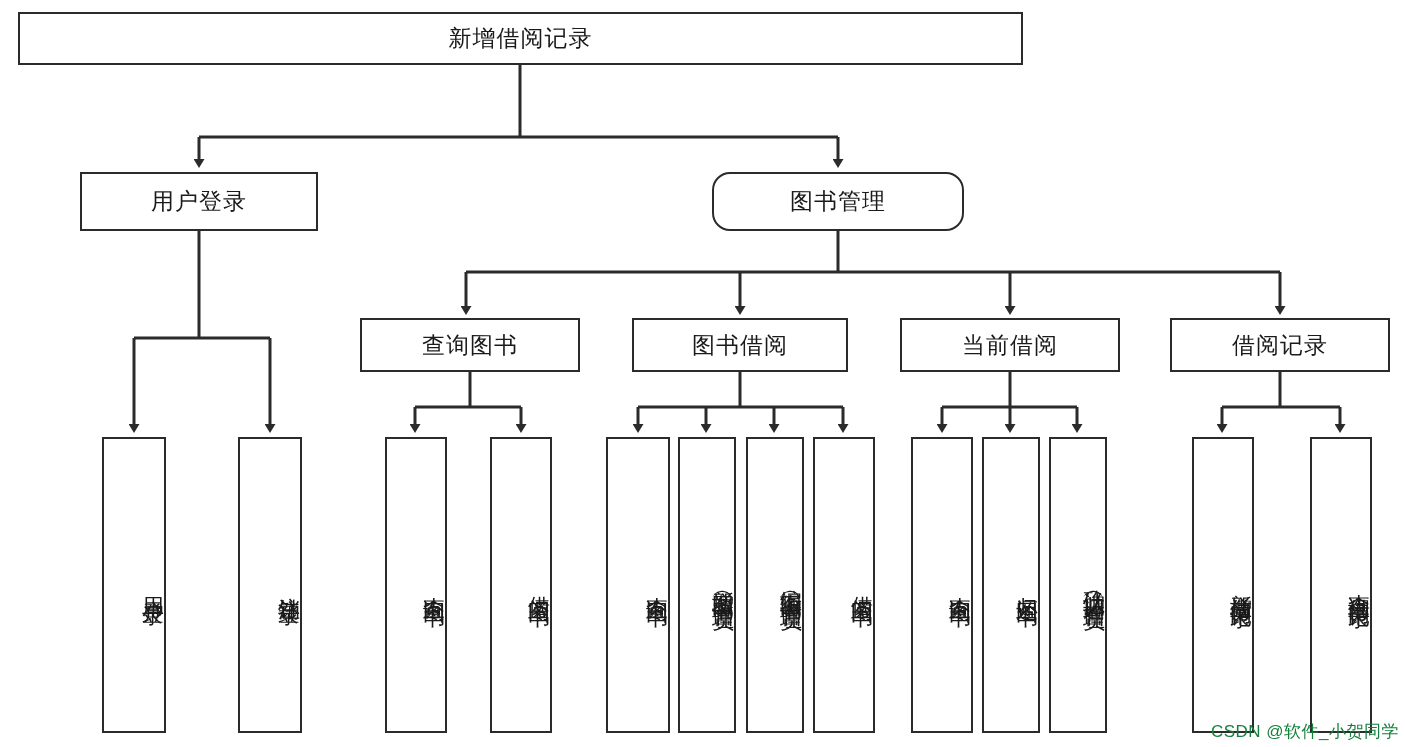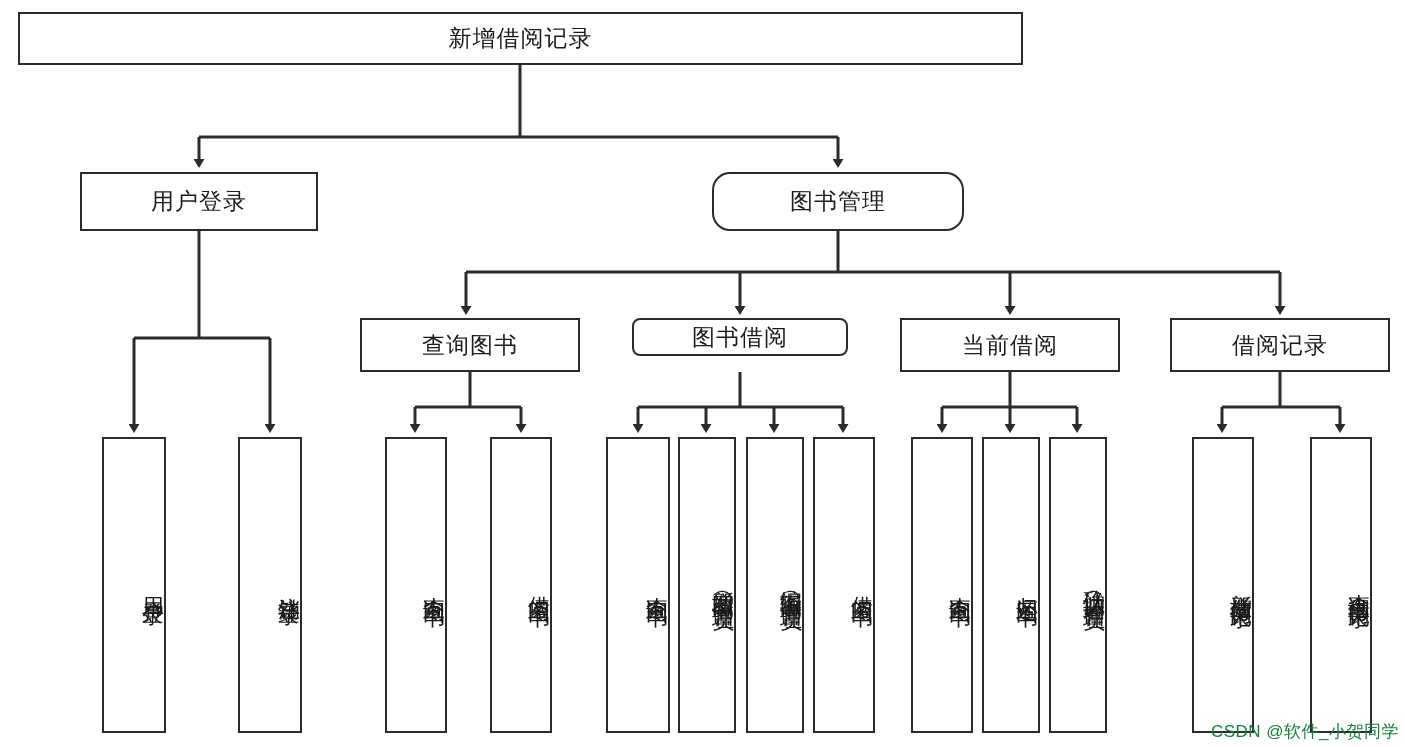--- a/index.html
+++ b/index.html
@@ -129,21 +129,21 @@
   <div class="node h" style="left:80px; top:172px; width:238px; height:59px;">
     <span>用户登录</span>
   </div>
   <div class="node h" style="left:712px; top:172px; width:252px; height:59px;border-radius:18px;">
     <span>图书管理</span>
   </div>
 
   <div class="node h" style="left:360px; top:318px; width:220px; height:54px;">
     <span>查询图书</span>
   </div>
-  <div class="node h" style="left:632px; top:318px; width:216px; height:38px;border-radius:8px;">
+  <div class="node h" style="left:632px; top:318px; width:216px; height:54px;">
     <span>图书借阅</span>
   </div>
   <div class="node h" style="left:900px; top:318px; width:220px; height:54px;">
     <span>当前借阅</span>
   </div>
   <div class="node h" style="left:1170px; top:318px; width:220px; height:54px;">
     <span>借阅记录</span>
   </div>
 
   <div class="node v" style="left:102px; top:437px; width:64px; height:296px;">

